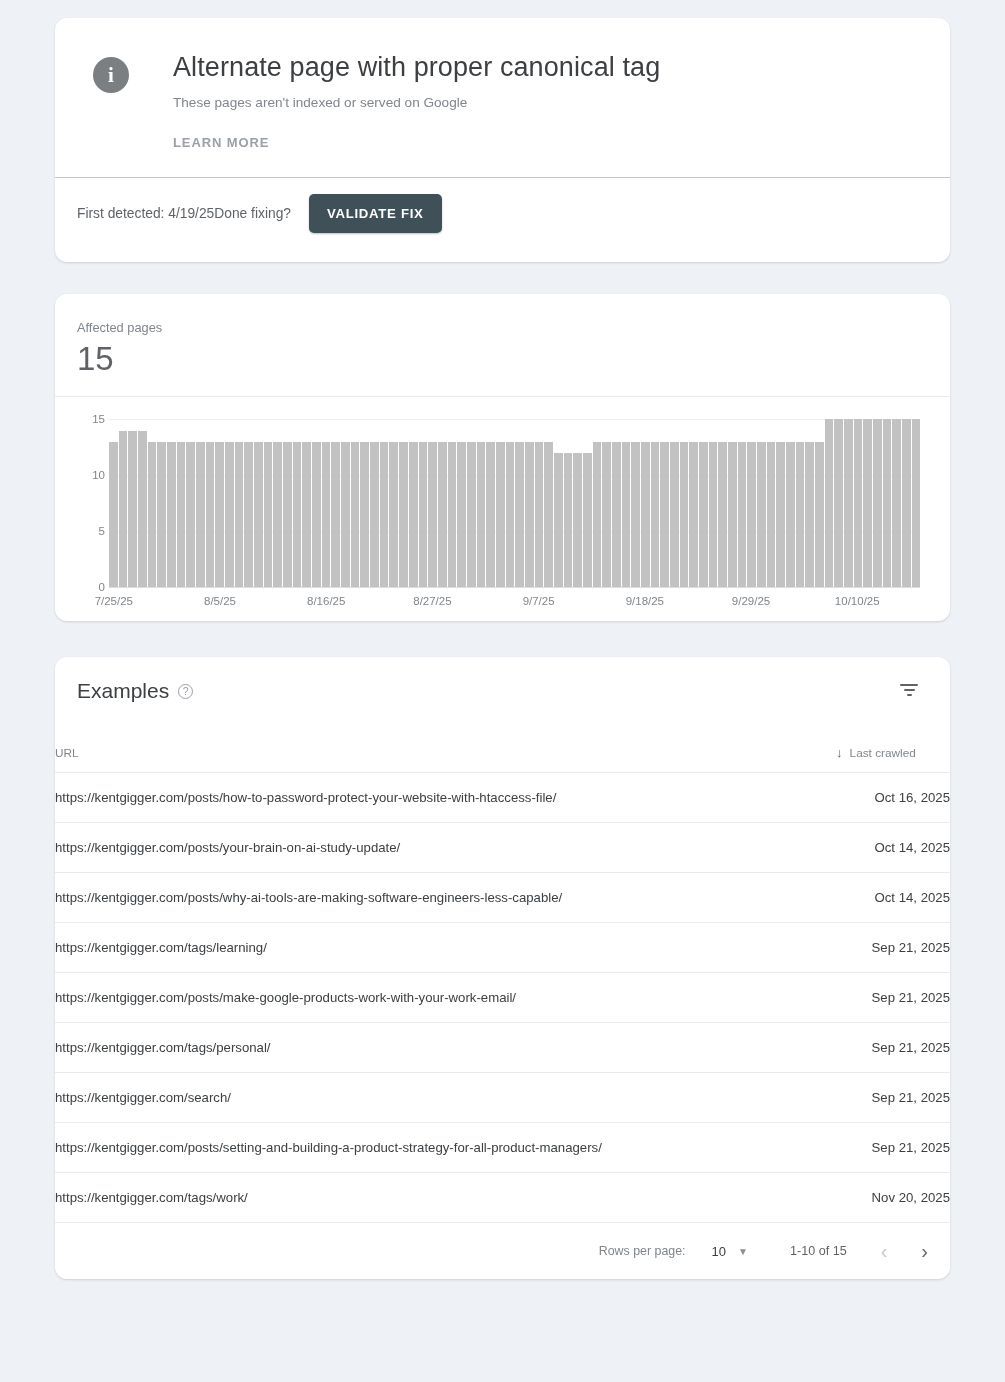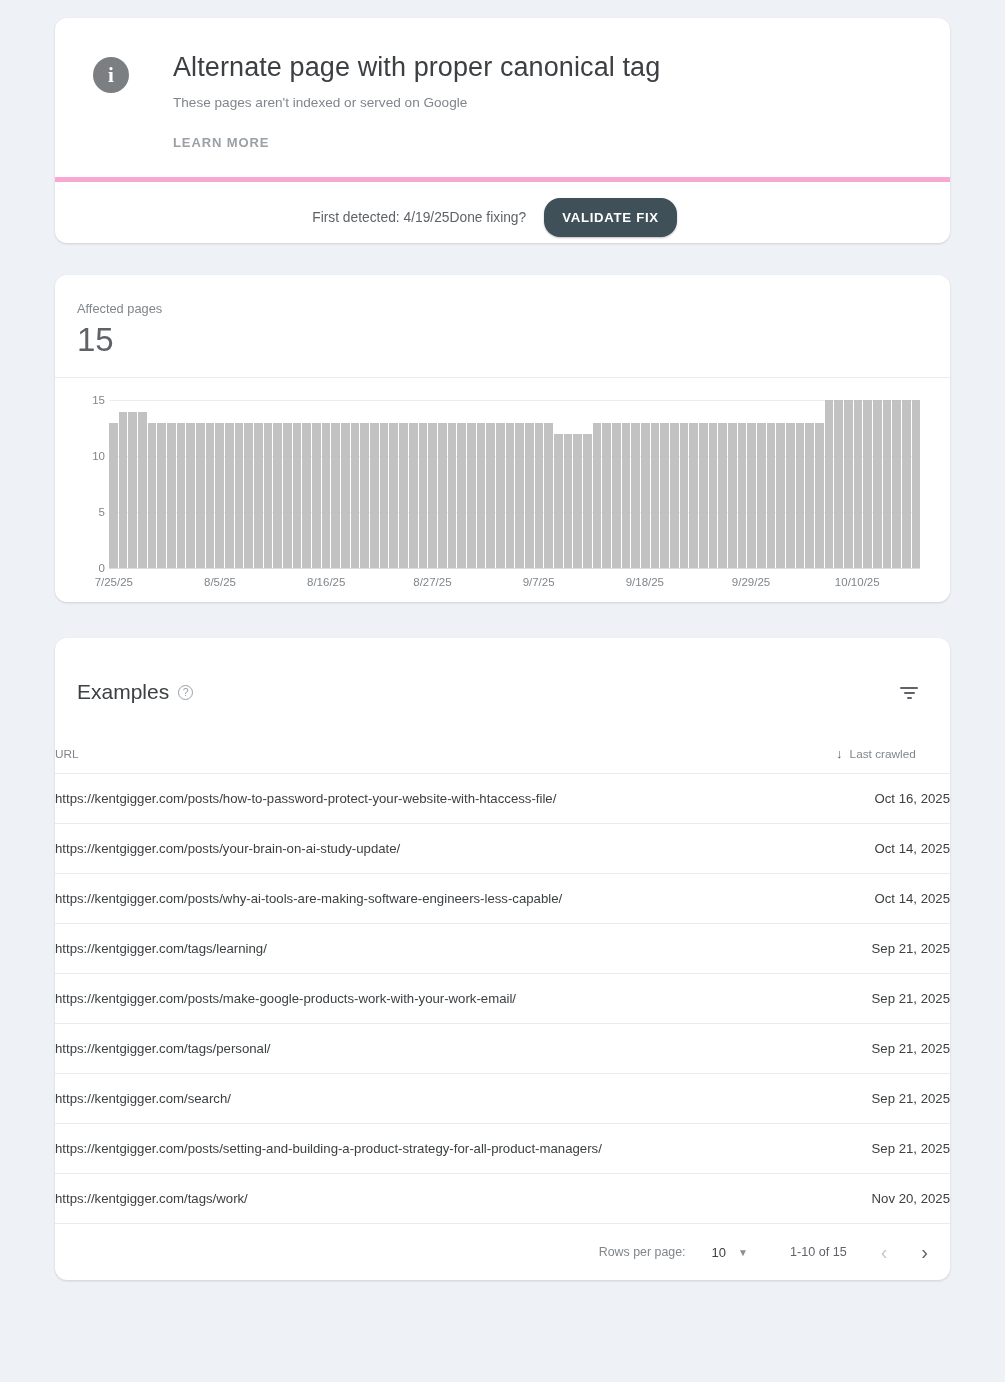--- a/index.html
+++ b/index.html
@@ -31,30 +31,30 @@
   }
   .status-text { margin-left: 44px; padding-top: 0; }
   .status-title { font-size: 27px; color: #3c4043; font-weight: 400; letter-spacing: .1px; line-height: 1.25; }
   .status-sub { font-size: 13.6px; color: #80868b; margin-top: 10px; }
   .learn-more {
     display: inline-block; margin-top: 25px;
     font-size: 13px; font-weight: 600; letter-spacing: .9px;
     color: #9aa0a6; cursor: pointer;
   }
   .status-footer {
-    border-top: 5px solid #f9a8d4;
-    display: flex; align-items: center; justify-content: center;
-    padding: 16px 38px 6px 22px;
+    border-top: 1px solid #f9a8d4;
+    display: flex; align-items: center; justify-content: flex-start;
+    padding: 16px 38px 29px 22px;
   }
   .first-detected { font-size: 13.8px; color: #5f6368; }
   .fix-group { display: flex; align-items: center; gap: 18px; }
   .done-fixing { font-size: 13.8px; color: #5f6368; }
   .validate-btn {
     background: #3f5058; color: #fff;
-    border: none; border-radius: 16px;
+    border: none; border-radius: 5px;
     padding: 12px 18px;
     font-size: 13.2px; font-weight: 600; letter-spacing: .7px;
     font-family: "Liberation Sans", sans-serif;
     cursor: pointer;
     box-shadow: 0 1px 2px rgba(0,0,0,.25);
   }
 
   
   #chart-card { margin-bottom: 36px; padding-bottom: 10px; }
   .chart-head { padding: 26px 0 18px 22px; }
@@ -67,21 +67,21 @@
   .grid-area { position: absolute; left: 32px; right: 0; top: 0; height: 168px; }
   .gridline { position: absolute; left: 0; right: 0; height: 1px; background: #ededed; }
   .gridline.base { background: #dadce0; }
   .bars { position: absolute; left: 0; right: 0; bottom: 0; top: 0; display: flex; align-items: flex-end; gap: 1px; }
   .bar { flex: 1 1 0; background: #c2c2c2; }
   .x-axis { position: absolute; left: 32px; right: 0; top: 176px; height: 20px; }
   .x-tick { position: absolute; font-size: 11.5px; color: #80868b; transform: translateX(-50%); white-space: nowrap; }
 
   
   #examples-card { padding-bottom: 0; }
-  .ex-head { display: flex; align-items: flex-end; justify-content: space-between; padding: 42px 30px 0 22px; }
+  .ex-head { display: flex; align-items: flex-start; justify-content: space-between; padding: 22px 30px 0 22px; }
   .ex-title-group { display: flex; align-items: center; gap: 9px; }
   .ex-title { font-size: 21px; color: #3c4043; font-weight: 400; }
   .help-icon {
     width: 15px; height: 15px; border: 1.3px solid #9aa0a6; border-radius: 50%;
     color: #9aa0a6; font-size: 10.5px; line-height: 13px; text-align: center;
     cursor: pointer; font-family: "Liberation Sans", sans-serif;
   }
   .filter-icon { width: 22px; height: 22px; display: flex; flex-direction: column; align-items: center; justify-content: center; gap: 3px; cursor: pointer; }
   .filter-icon i { display: block; background: #5f6368; height: 2px; border-radius: 1px; }
   .filter-icon i:nth-child(1) { width: 18px; }

